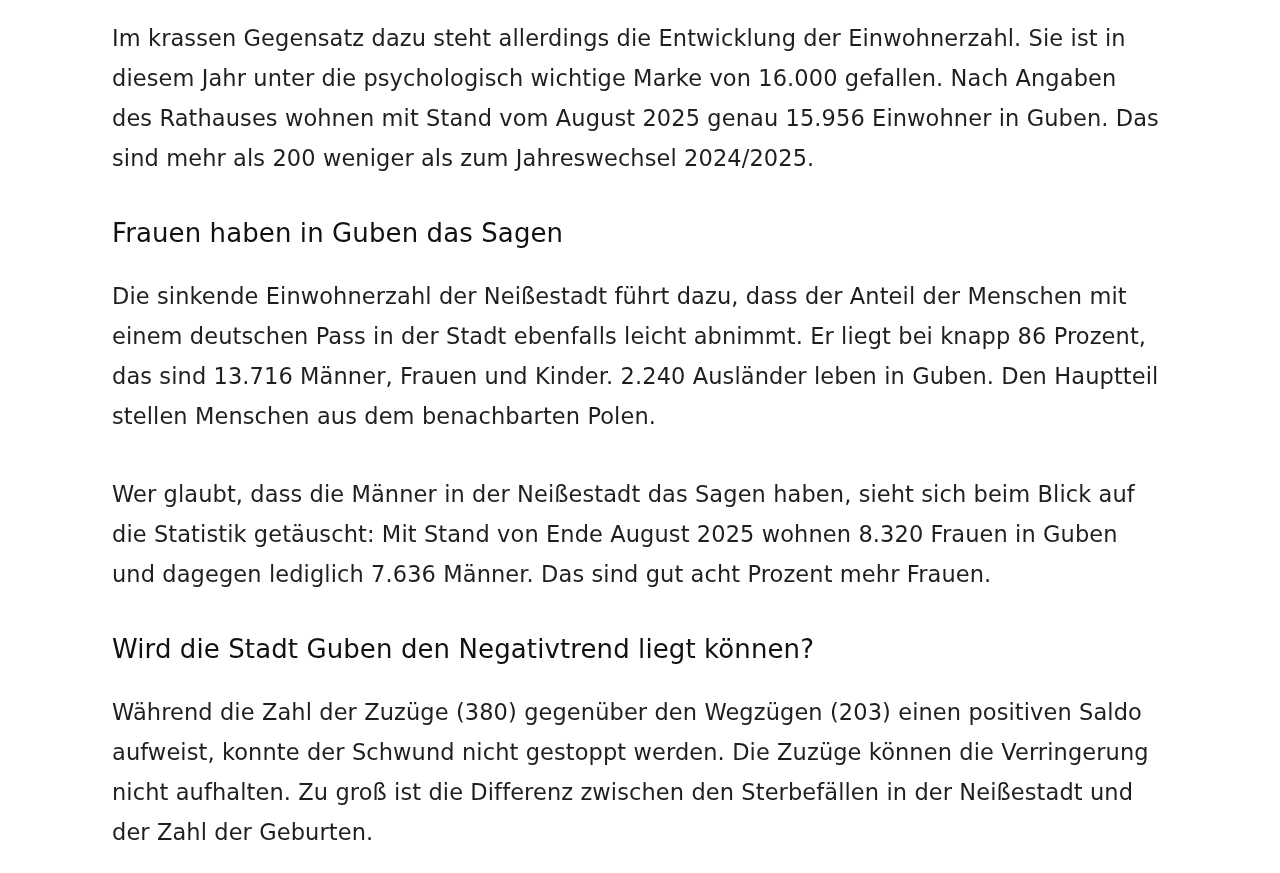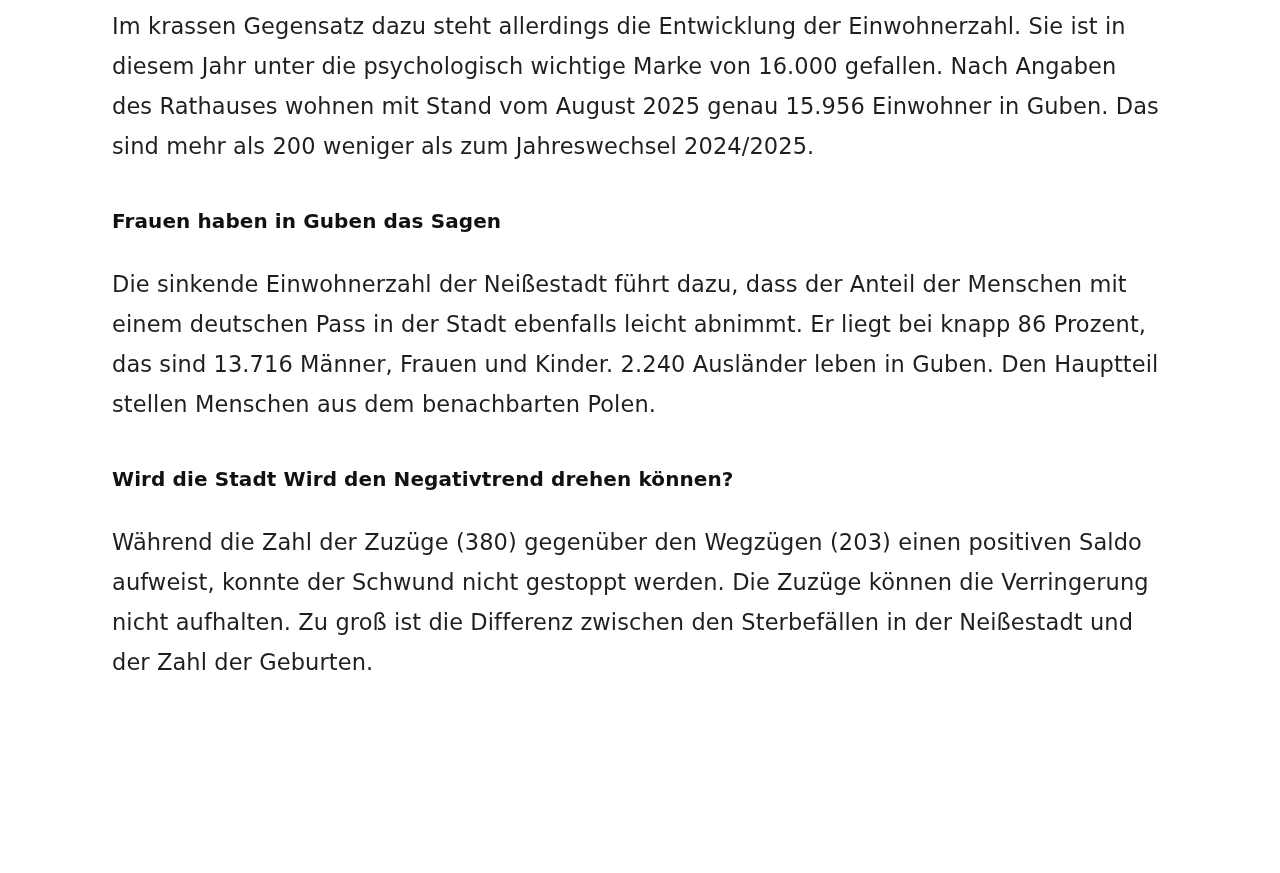--- a/index.html
+++ b/index.html
@@ -22,42 +22,43 @@
   .article p {
     margin: 0 0 38px 0;
     font-size: 22.5px;
     line-height: 40px;
     color: #1f1f1f;
     letter-spacing: 0.1px;
     max-width: 1050px;
   }
   .article h2 {
     margin: 0 0 26px 0;
-    font-size: 20px;
+    font-size: 26px;
     line-height: 34px;
-    font-weight: bold;
+    font-weight: normal;
     color: #111111;
     letter-spacing: 0.1px;
   }
   .block-first {
-    padding-top: 6px;
+    padding-top: 18px;
   }
   .section-gap {
     margin-top: 10px;
   }
 </style>
 </head>
 <body>
 
 <article class="article">
 
   <p class="block-first">Im krassen Gegensatz dazu steht allerdings die Entwicklung der Einwohnerzahl. Sie ist in diesem Jahr unter die psychologisch wichtige Marke von 16.000 gefallen. Nach Angaben des Rathauses wohnen mit Stand vom August 2025 genau 15.956 Einwohner in Guben.  Das sind mehr als 200 weniger als zum Jahreswechsel 2024/2025.</p>
 
   <h2 class="section-gap">Frauen haben in Guben das Sagen</h2>
 
   <p>Die sinkende Einwohnerzahl der Neißestadt führt dazu, dass der Anteil der Menschen mit einem deutschen Pass in der Stadt ebenfalls leicht abnimmt. Er liegt bei knapp 86 Prozent, das sind 13.716 Männer, Frauen und Kinder. 2.240 Ausländer leben in Guben. Den Hauptteil stellen Menschen aus dem benachbarten Polen.</p>
 
+  <p>Wer glaubt, dass die Männer in der Neißestadt das Sagen haben, sieht sich beim Blick auf die Statistik getäuscht: Mit Stand von Ende August 2025 wohnen 8.320 Frauen in Guben und dagegen lediglich 7.636 Männer. Das sind gut acht Prozent mehr Frauen.</p>
 
-  <h2 class="section-gap">Wird die Stadt Wird den Negativtrend drehen können?</h2>
+  <h2 class="section-gap">Wird die Stadt Guben den Negativtrend liegt können?</h2>
 
   <p>Während die Zahl der Zuzüge (380) gegenüber den Wegzügen (203) einen positiven Saldo aufweist, konnte der Schwund nicht gestoppt werden. Die Zuzüge können die Verringerung nicht aufhalten. Zu groß ist die Differenz zwischen den Sterbefällen in der Neißestadt und der Zahl der Geburten.</p>
 
 </article>
 
 </body></html>

